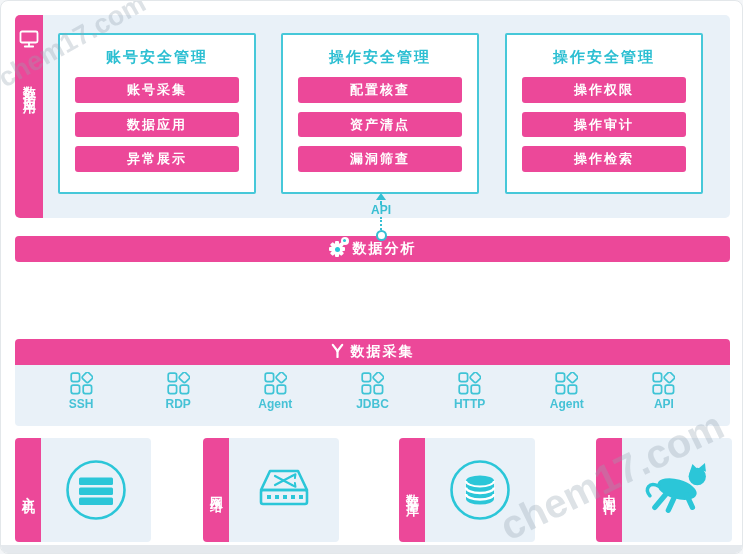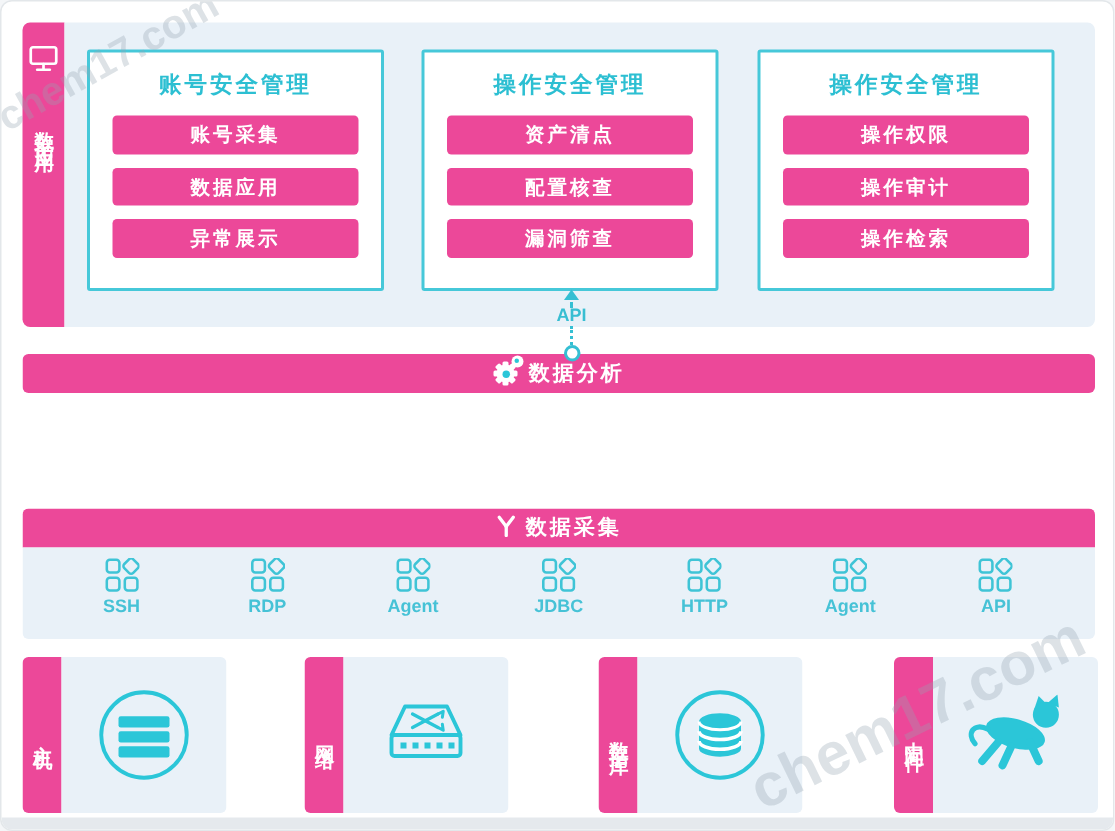--- a/index.html
+++ b/index.html
@@ -74,22 +74,22 @@
 
   <div class="group-box gb1">
     <div class="group-title">账号安全管理</div>
     <div class="chip teal">账号采集</div>
     <div class="chip teal">数据应用</div>
     <div class="chip teal">异常展示</div>
   </div>
 
   <div class="group-box gb2">
     <div class="group-title">操作安全管理</div>
+    <div class="chip teal">配置核查</div>
     <div class="chip teal">资产清点</div>
-    <div class="chip teal">配置核查</div>
     <div class="chip teal">漏洞筛查</div>
   </div>
 
   <div class="group-box gb3">
     <div class="group-title">操作安全管理</div>
     <div class="chip teal">操作权限</div>
     <div class="chip teal">操作审计</div>
     <div class="chip teal">操作检索</div>
   </div>
 

